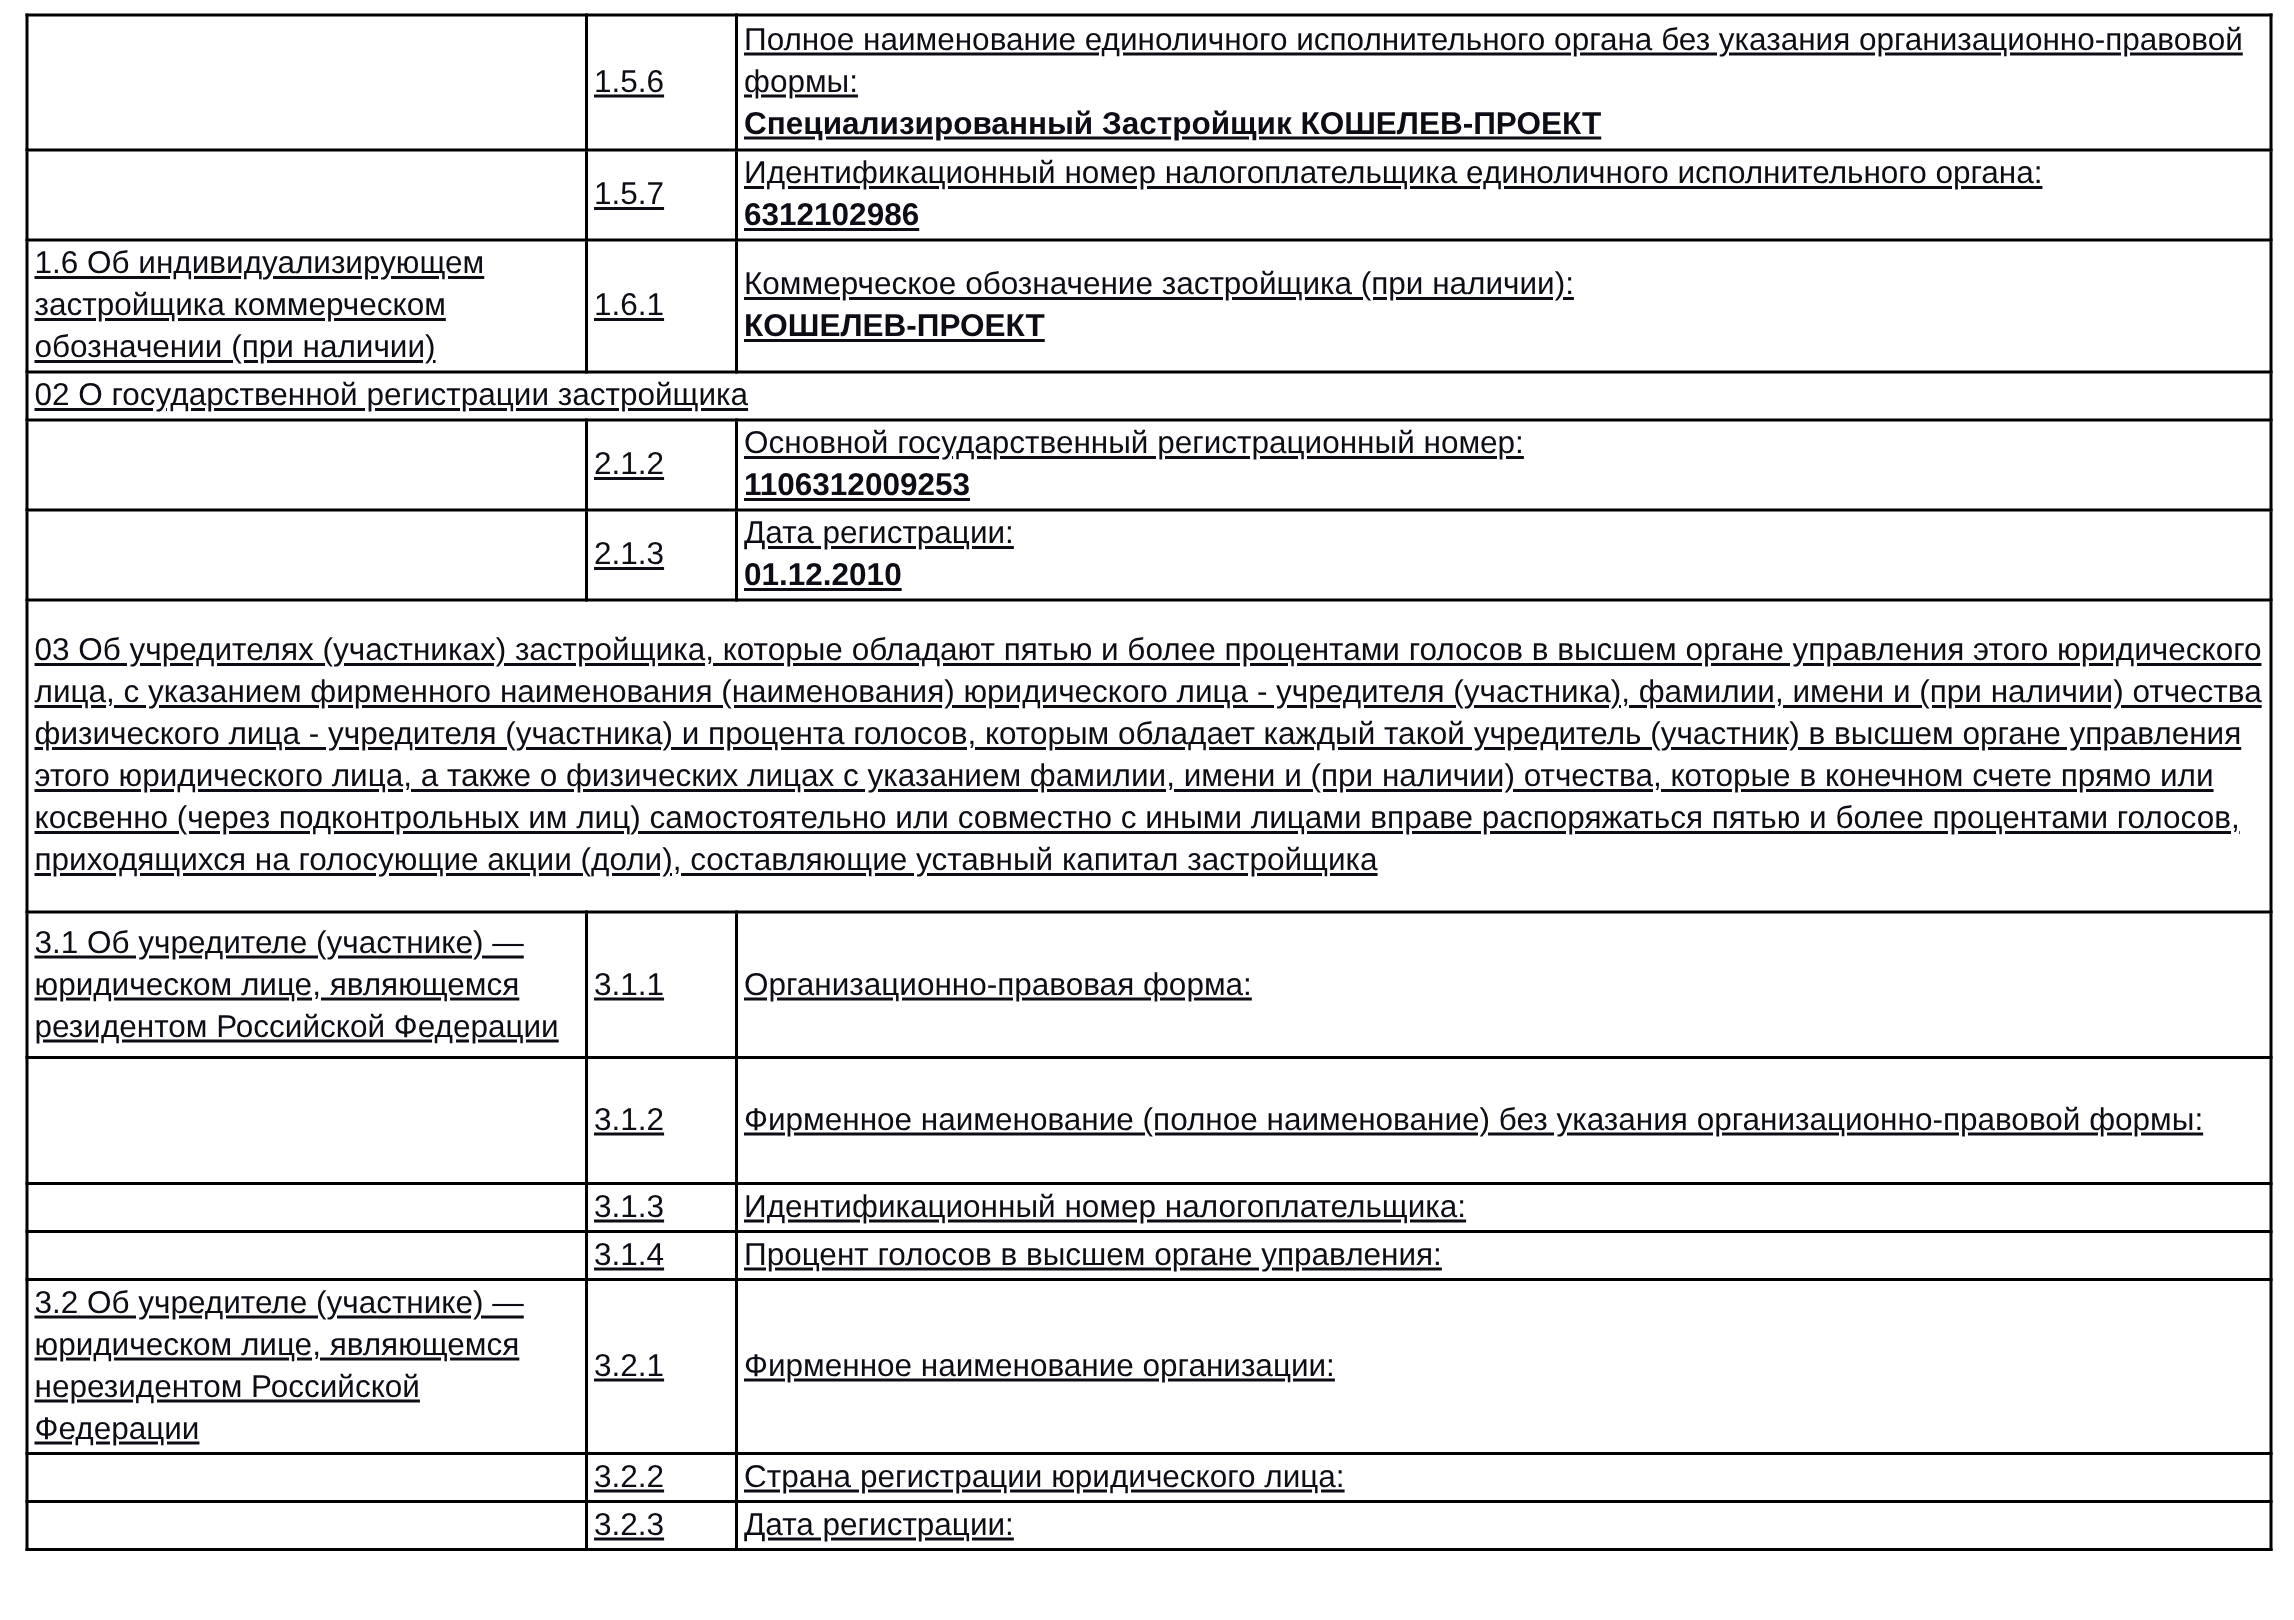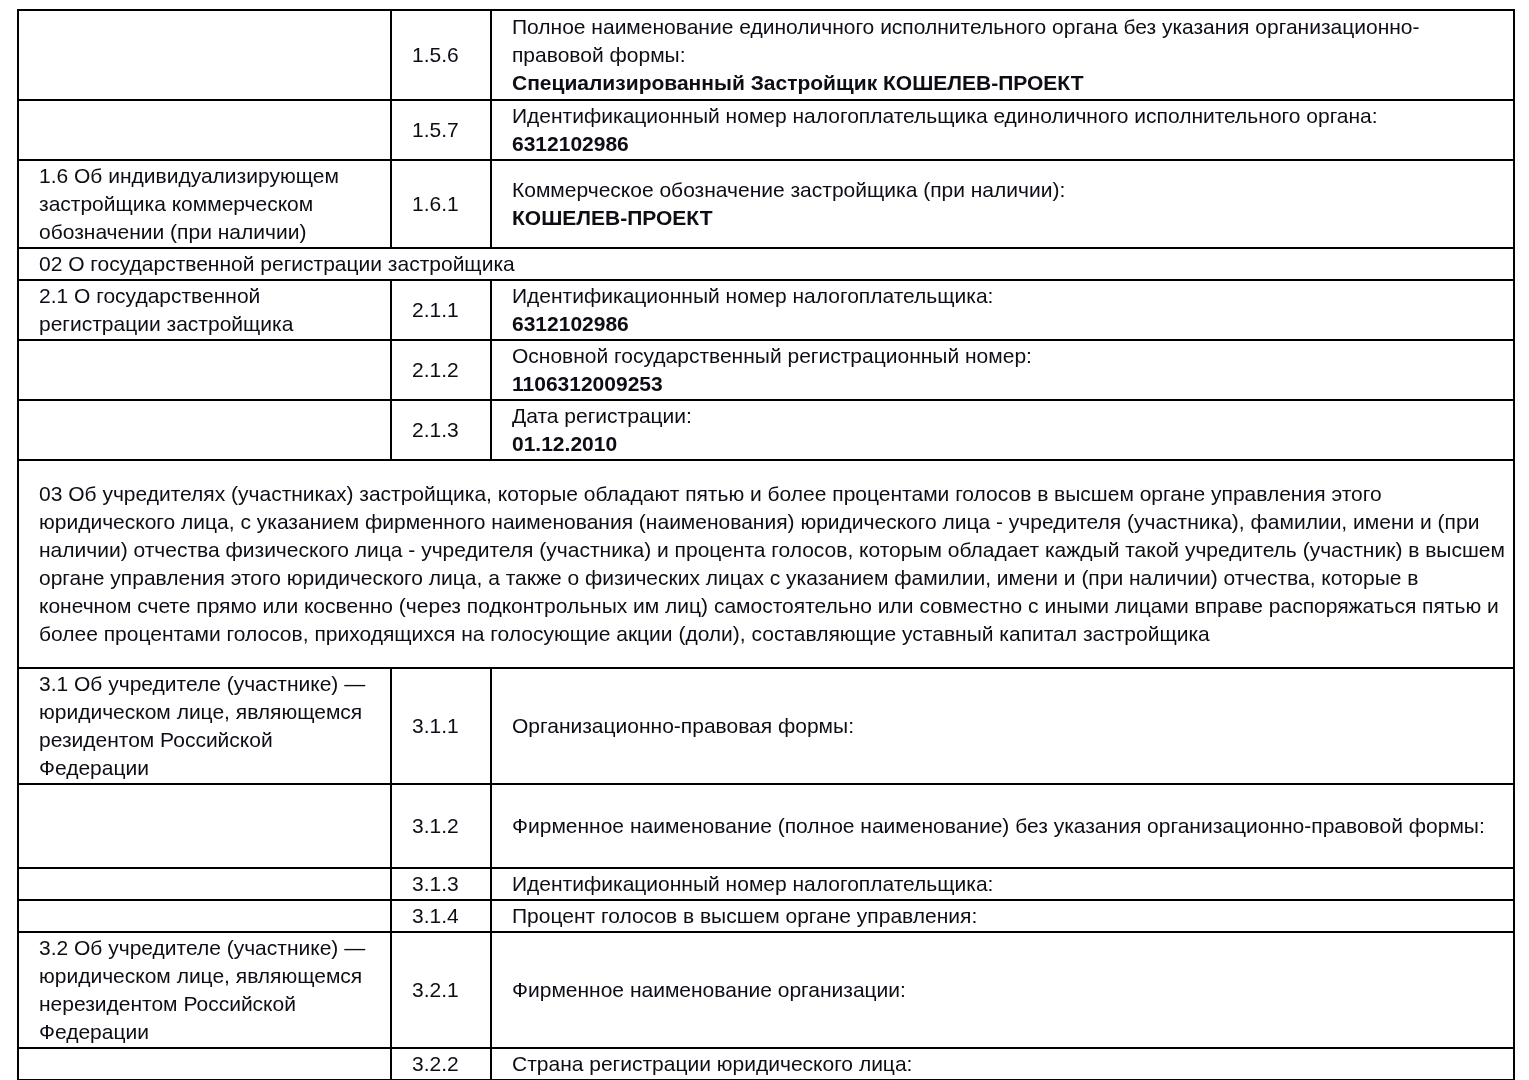--- a/index.html
+++ b/index.html
@@ -21,22 +21,23 @@
     margin: 9px 0 0 17px;
     font-size: 21px;
     line-height: 28px;
   }
   table.decl col.c1 { width: 373px; }
   table.decl col.c2 { width: 100px; }
   table.decl col.c3 { width: 1023px; }
   table.decl td {
     border: 2px solid #000000;
     vertical-align: middle;
-    padding: 1px 4px 1px 20px;
+    padding: 1px 4px 1px 4px;
     overflow: hidden;
+    text-decoration: underline;
   }
   td.left   { padding-right: 28px; vertical-align: middle; }
   td.num    { padding-left: 5px; }
   td.content{ padding-left: 6px; }
   td.section{ padding-left: 4px; }
   .value { font-weight: bold; }
   
   tr.r0  { height: 90px;  }
   tr.r1  { height: 60px;  }
   tr.r2  { height: 87px;  }
@@ -88,28 +89,20 @@
       <td class="content">
         <div class="label">Коммерческое обозначение застройщика (при наличии):</div>
         <div class="value">КОШЕЛЕВ-ПРОЕКТ</div>
       </td>
     </tr>
 
     <tr class="r3">
       <td class="section" colspan="3">02 О государственной регистрации застройщика</td>
     </tr>
 
-    <tr class="r4">
-      <td class="left">2.1 О государственной регистрации застройщика</td>
-      <td class="num">2.1.1</td>
-      <td class="content">
-        <div class="label">Идентификационный номер налогоплательщика:</div>
-        <div class="value">6312102986</div>
-      </td>
-    </tr>
 
     <tr class="r5">
       <td class="left"></td>
       <td class="num">2.1.2</td>
       <td class="content">
         <div class="label">Основной государственный регистрационный номер:</div>
         <div class="value">1106312009253</div>
       </td>
     </tr>
 
@@ -123,21 +116,21 @@
     </tr>
 
     <tr class="r7">
       <td class="section" colspan="3">03 Об учредителях (участниках) застройщика, которые обладают пятью и более процентами голосов в высшем органе управления этого юридического лица, с указанием фирменного наименования (наименования) юридического лица - учредителя (участника), фамилии, имени и (при наличии) отчества физического лица - учредителя (участника) и процента голосов, которым обладает каждый такой учредитель (участник) в высшем органе управления этого юридического лица, а также о физических лицах с указанием фамилии, имени и (при наличии) отчества, которые в конечном счете прямо или косвенно (через подконтрольных им лиц) самостоятельно или совместно с иными лицами вправе распоряжаться пятью и более процентами голосов, приходящихся на голосующие акции (доли), составляющие уставный капитал застройщика</td>
     </tr>
 
     <tr class="r8">
       <td class="left">3.1 Об учредителе (участнике) — юридическом лице, являющемся резидентом Российской Федерации</td>
       <td class="num">3.1.1</td>
       <td class="content">
-        <div class="label">Организационно-правовая формы:</div>
+        <div class="label">Организационно-правовая форма:</div>
       </td>
     </tr>
 
     <tr class="r9">
       <td class="left"></td>
       <td class="num">3.1.2</td>
       <td class="content">
         <div class="label">Фирменное наименование (полное наименование) без указания организационно-правовой формы:</div>
       </td>
     </tr>

